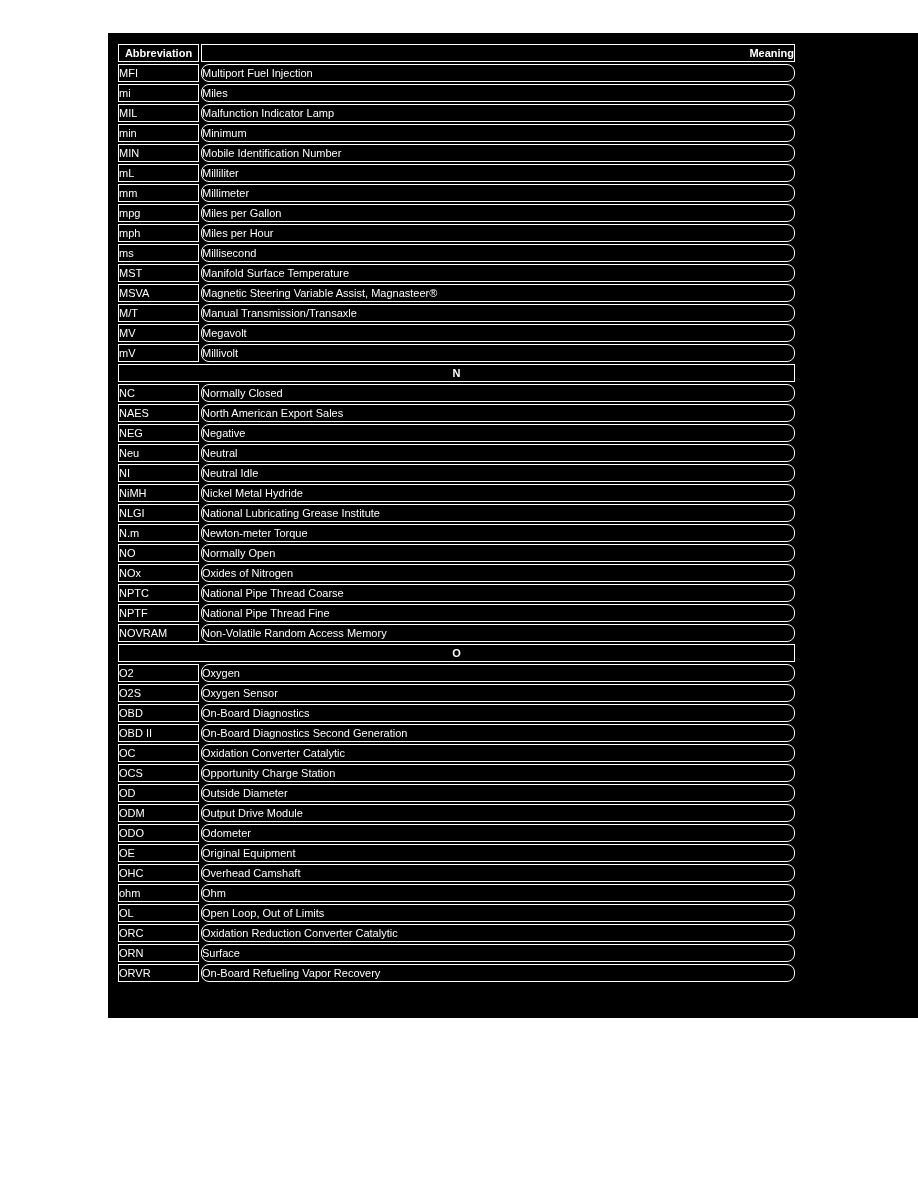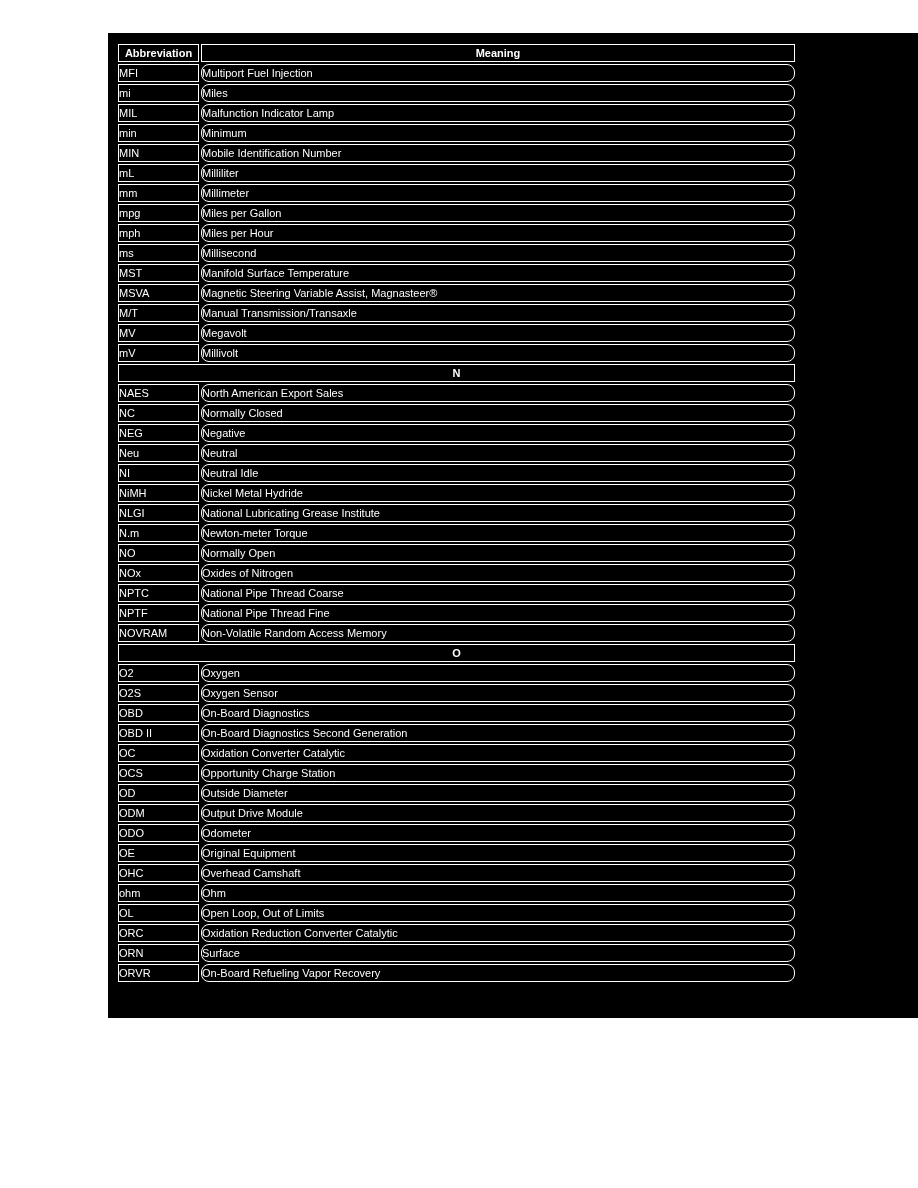--- a/index.html
+++ b/index.html
@@ -46,21 +46,21 @@
     padding: 0;
     overflow: hidden;
     white-space: nowrap;
   }
   th.abbr-head {
     font-weight: bold;
     text-align: center;
   }
   th.meaning-head {
     font-weight: bold;
-    text-align: center;
+    text-align: right;
   }
   td.abbr-cell {
     text-align: left;
     font-weight: normal;
   }
   td.meaning-cell {
     text-align: left;
     padding-left: 6px;
     border-radius: 8px;
   }
@@ -143,26 +143,26 @@
             <td class="meaning-cell">Megavolt</td>
           </tr>
           <tr>
             <td class="abbr-cell">mV</td>
             <td class="meaning-cell">Millivolt</td>
           </tr>
           <tr>
             <td colspan="2" class="section-cell">N</td>
           </tr>
           <tr>
+            <td class="abbr-cell">NC</td>
+            <td class="meaning-cell">Normally Closed</td>
+          </tr>
+          <tr>
             <td class="abbr-cell">NAES</td>
             <td class="meaning-cell">North American Export Sales</td>
-          </tr>
-          <tr>
-            <td class="abbr-cell">NC</td>
-            <td class="meaning-cell">Normally Closed</td>
           </tr>
           <tr>
             <td class="abbr-cell">NEG</td>
             <td class="meaning-cell">Negative</td>
           </tr>
           <tr>
             <td class="abbr-cell">Neu</td>
             <td class="meaning-cell">Neutral</td>
           </tr>
           <tr>

